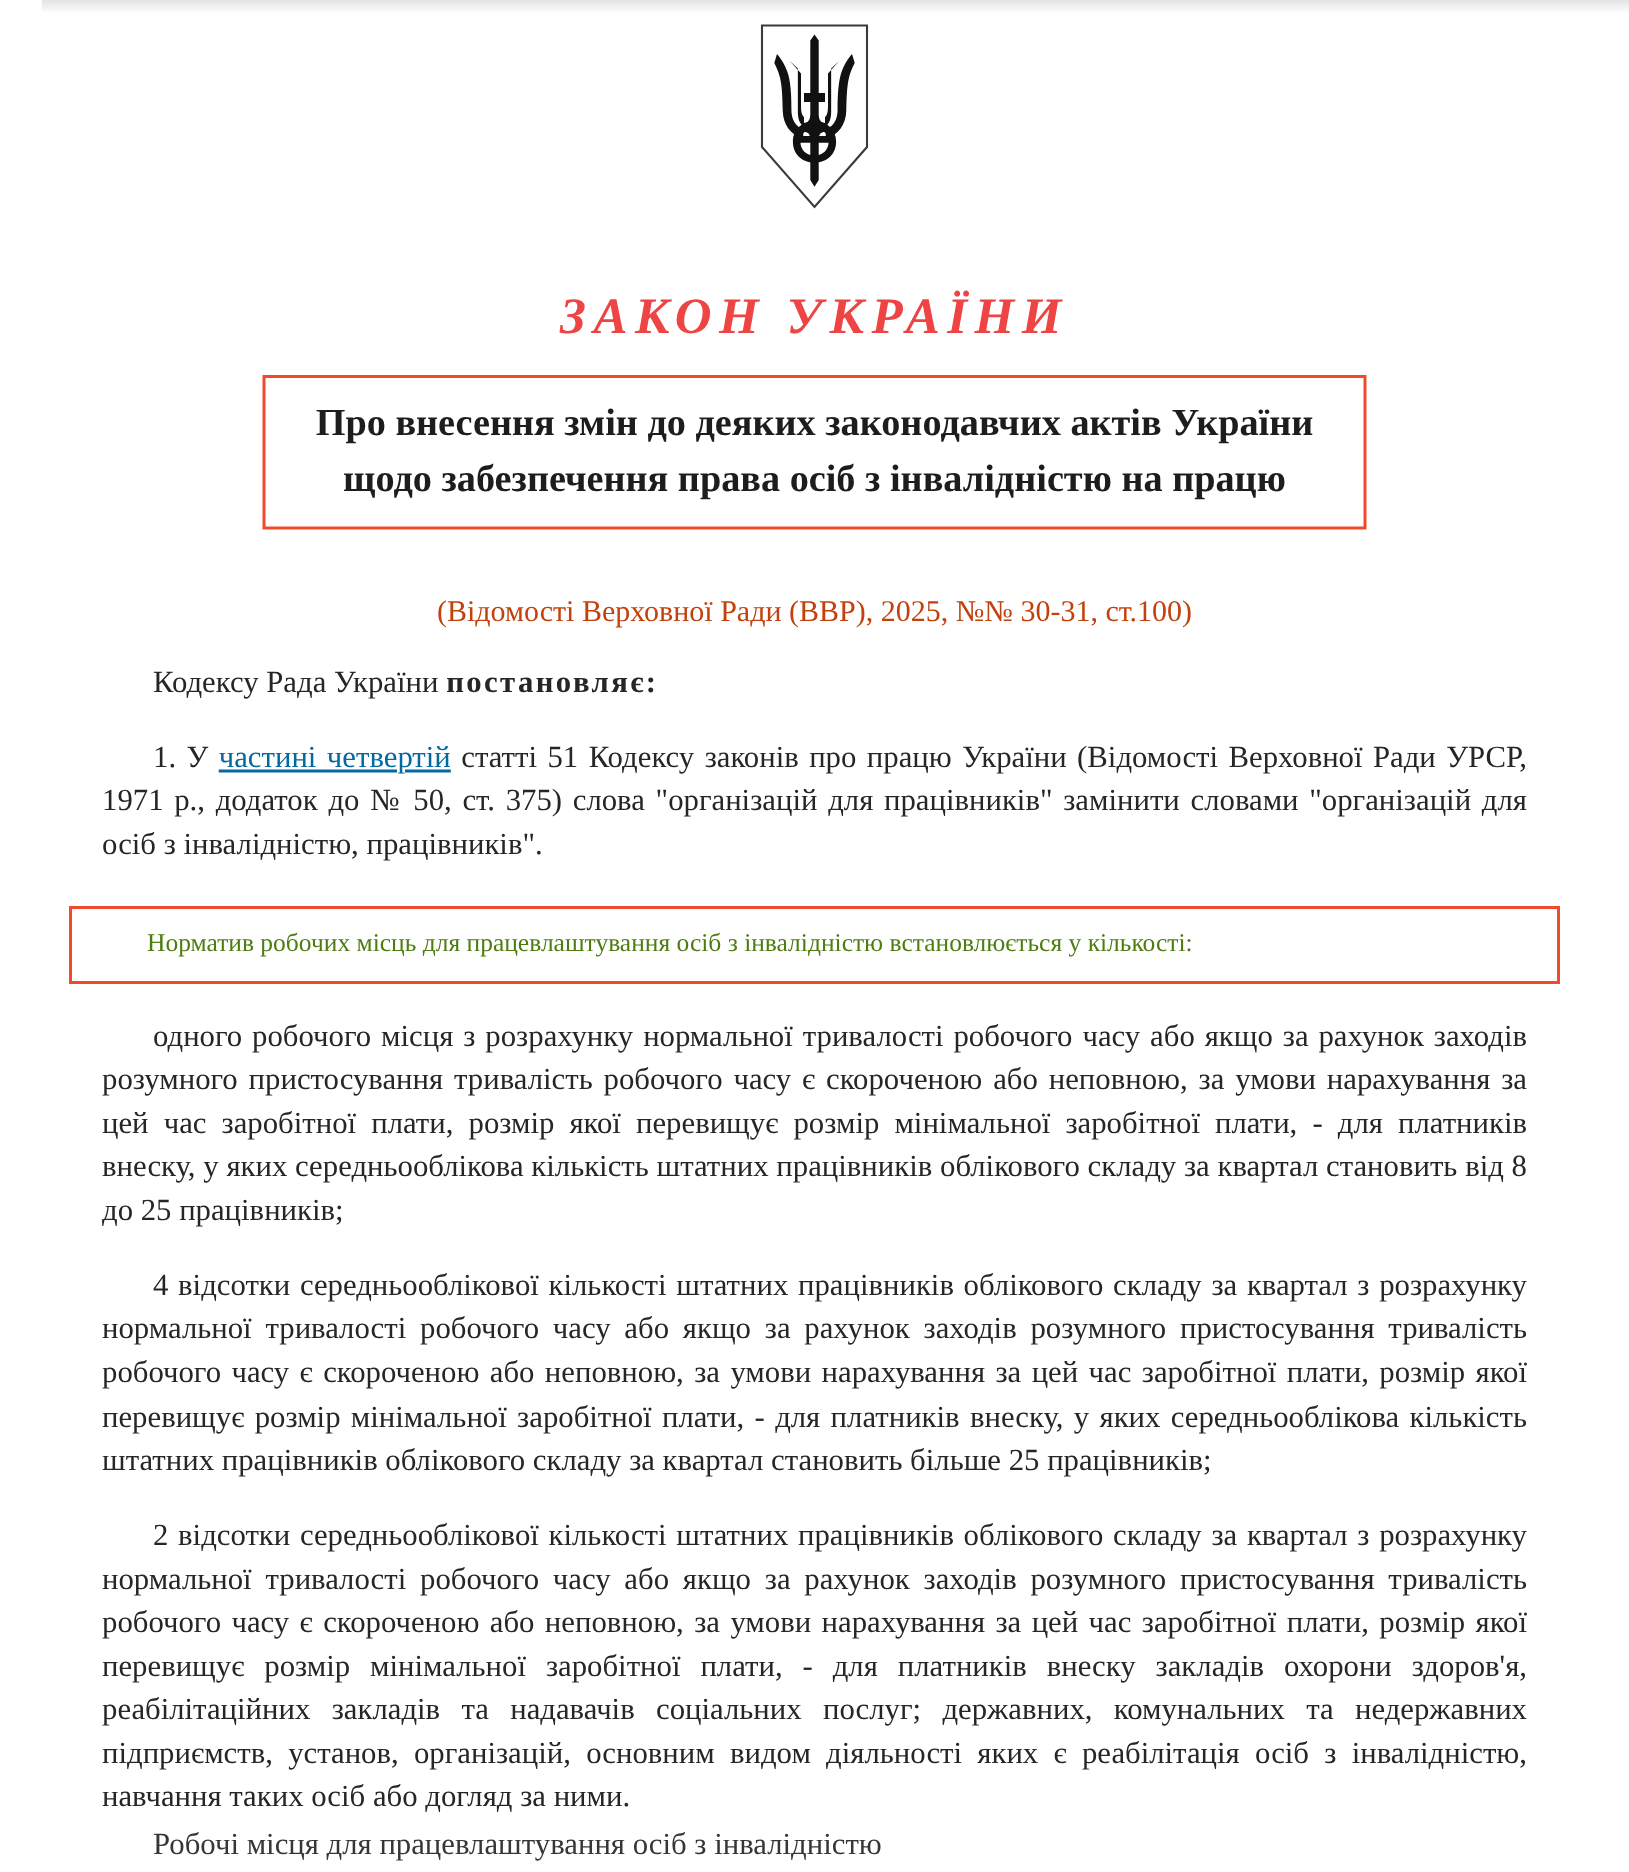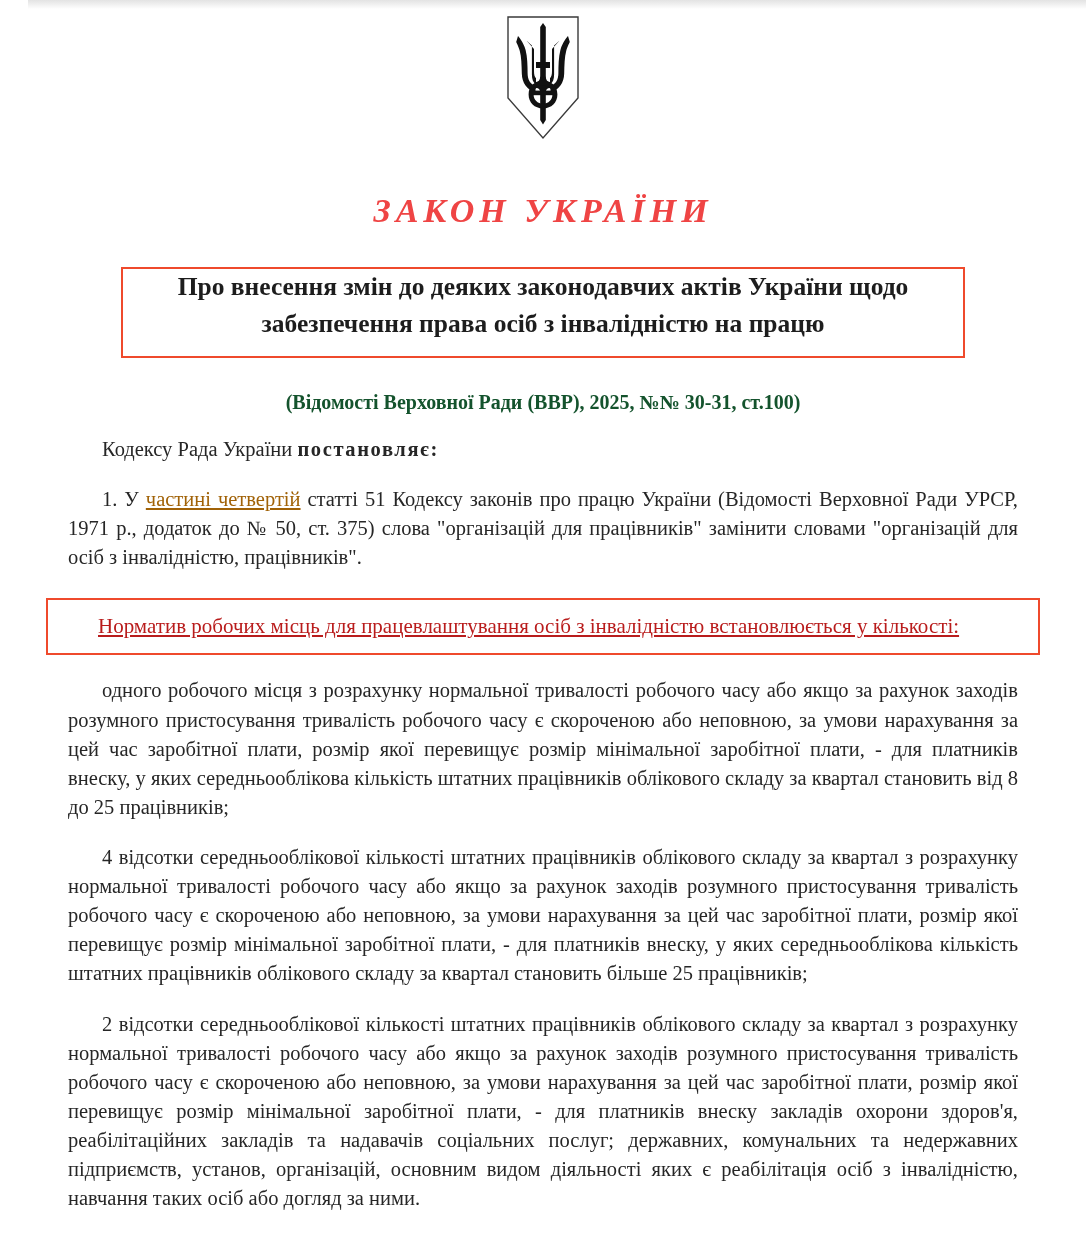--- a/index.html
+++ b/index.html
@@ -56,39 +56,39 @@
   }
 
   
   .hl-box {
     border: 2px solid #ef4a2c;
     background: #ffffff;
     box-sizing: border-box;
   }
 
   .title-box {
-    margin: 38px auto 0 auto;
-    width: 844px;
-    padding: 0 14px 14px 14px;
+    margin: 20px auto 0 auto;
+    width: 736px;
+    padding: 12px 14px 14px 14px;
   }
   .doc-title {
     text-align: center;
     font-weight: bold;
     font-size: 25.5px;
     line-height: 1.42;
     color: #1d1d1d;
     margin: 0;
   }
 
   .subtitle {
     text-align: center;
-    font-weight: bold;
+    font-weight: normal;
     font-size: 20px;
-    color: #14532d;
-    margin: 33px 0 0 0;
+    color: #c2410c;
+    margin: 44px 0 0 0;
   }
 
   
   .body-wrap {
     margin: 0 auto;
     width: 950px;
     padding: 0 2px;
   }
   p.para {
     text-align: justify;
@@ -96,37 +96,36 @@
     line-height: 1.42;
     margin: 21px 0 0 0;
     color: #262626;
     text-indent: 34px;
   }
   .bold-spaced {
     font-weight: bold;
     letter-spacing: 1.6px;
   }
   a.doc-link {
-    color: #a16207;
+    color: #0369a1;
     text-decoration: underline;
   }
 
   .norm-box {
     width: 994px;
     margin: 26px auto 0 auto;
     padding: 11px 16px 12px 16px;
   }
   .norm-box p {
     margin: 0;
     text-align: justify;
-    font-size: 21px;
+    font-size: 17px;
     line-height: 1.44;
     text-indent: 34px;
-    color: #b91c1c;
-    text-decoration: underline;
+    color: #4d7c0f;
   }
 
   
   .cut-line {
     position: absolute;
     left: 0;
     top: 1216px;
     width: 1086px;
     height: 32px;
     overflow: hidden;
@@ -203,14 +202,17 @@
   <div class="hl-box norm-box">
     <p>Норматив робочих місць для працевлаштування осіб з інвалідністю встановлюється у кількості:</p>
   </div>
 
   <div class="body-wrap">
     <p class="para">одного робочого місця з розрахунку нормальної тривалості робочого часу або якщо за рахунок заходів розумного пристосування тривалість робочого часу є скороченою або неповною, за умови нарахування за цей час заробітної плати, розмір якої перевищує розмір мінімальної заробітної плати, - для платників внеску, у яких середньооблікова кількість штатних працівників облікового складу за квартал становить від 8 до 25 працівників;</p>
     <p class="para">4 відсотки середньооблікової кількості штатних працівників облікового складу за квартал з розрахунку нормальної тривалості робочого часу або якщо за рахунок заходів розумного пристосування тривалість робочого часу є скороченою або неповною, за умови нарахування за цей час заробітної плати, розмір якої перевищує розмір мінімальної заробітної плати, - для платників внеску, у яких середньооблікова кількість штатних працівників облікового складу за квартал становить більше 25 працівників;</p>
     <p class="para">2 відсотки середньооблікової кількості штатних працівників облікового складу за квартал з розрахунку нормальної тривалості робочого часу або якщо за рахунок заходів розумного пристосування тривалість робочого часу є скороченою або неповною, за умови нарахування за цей час заробітної плати, розмір якої перевищує розмір мінімальної заробітної плати, - для платників внеску закладів охорони здоров'я, реабілітаційних закладів та надавачів соціальних послуг; державних, комунальних та недержавних підприємств, установ, організацій, основним видом діяльності яких є реабілітація осіб з інвалідністю, навчання таких осіб або догляд за ними.</p>
   </div>
 
+  <div class="cut-line">
+    <p>Робочі місця для працевлаштування осіб з інвалідністю</p>
+  </div>
 
 </div>
 
 </body></html>

